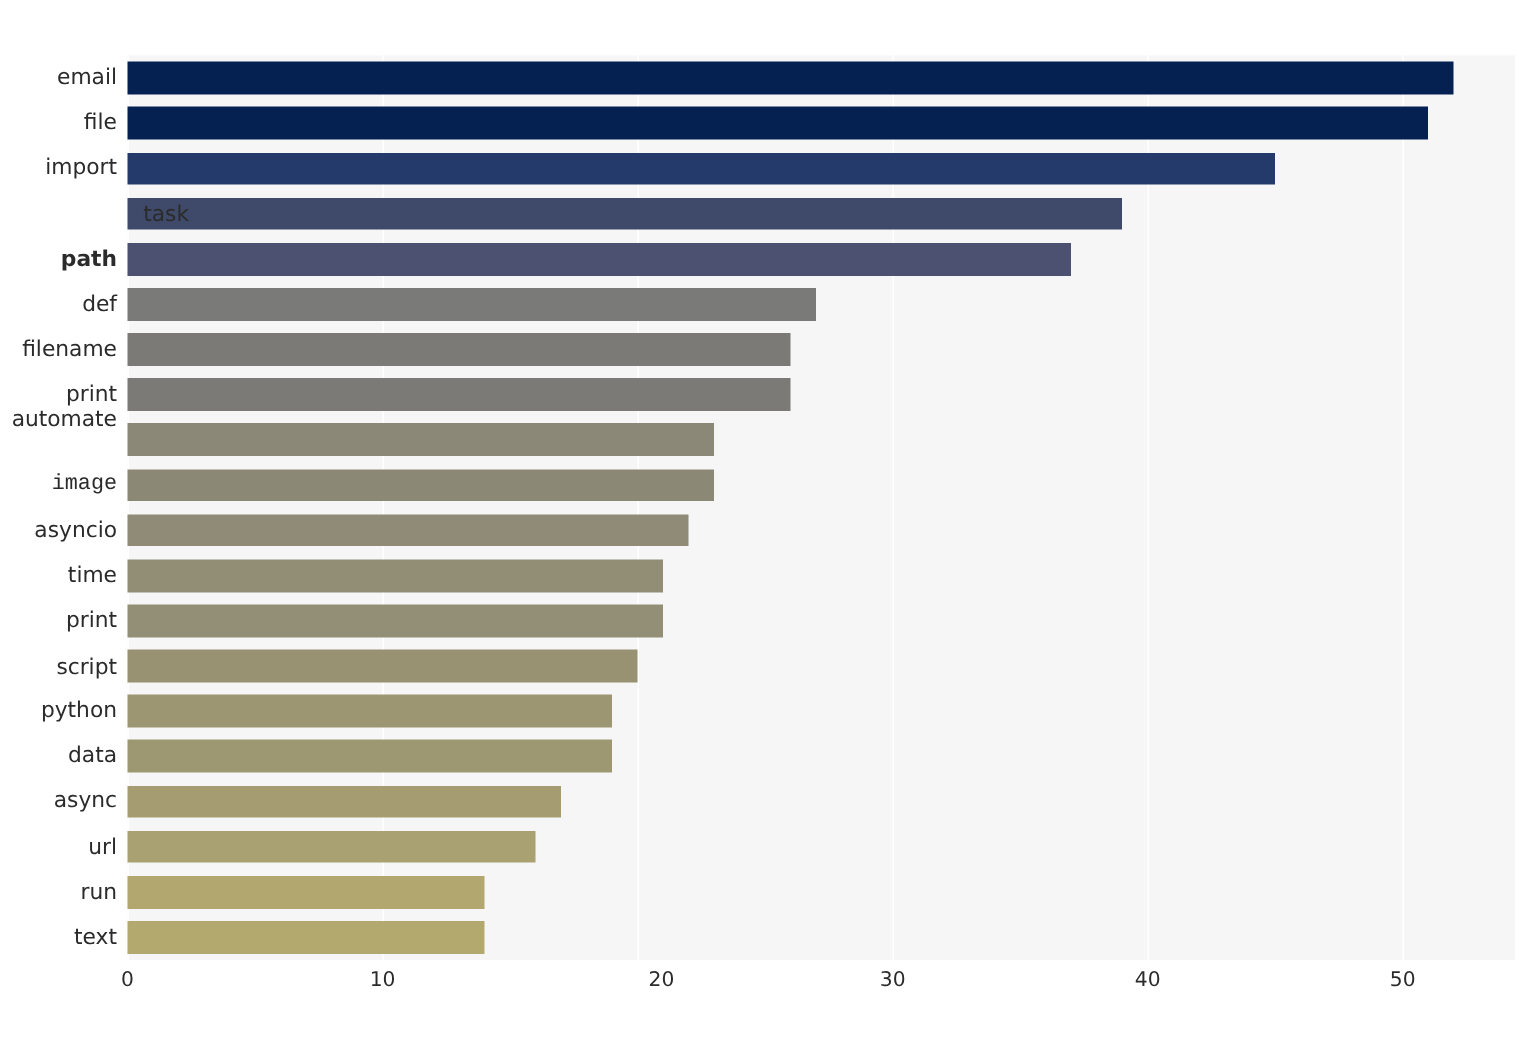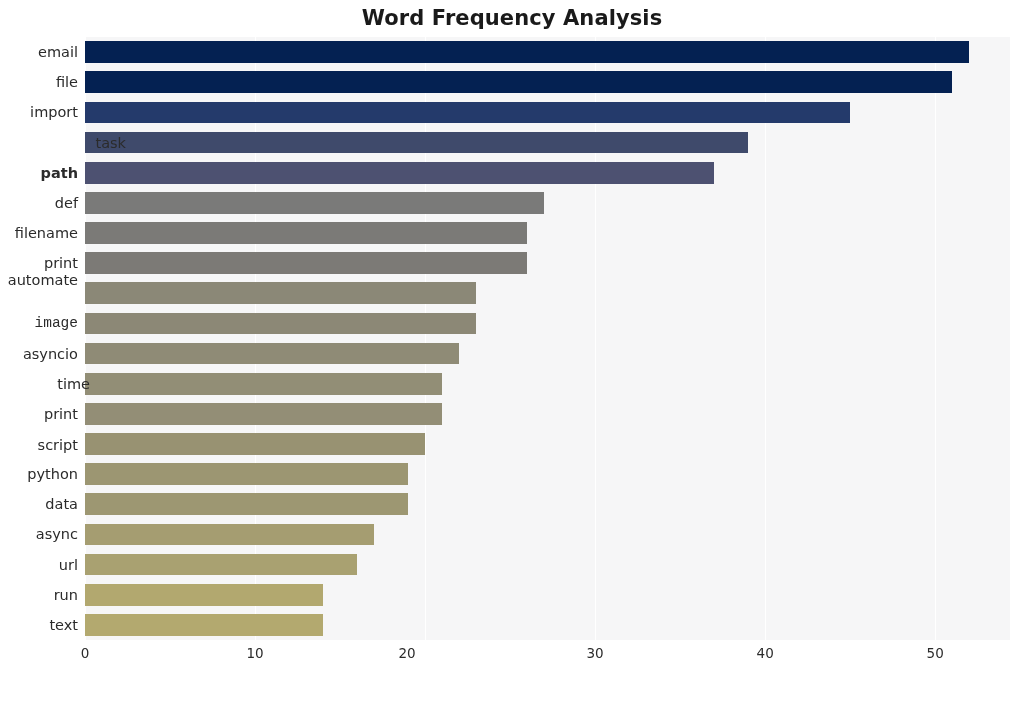--- a/index.html
+++ b/index.html
@@ -106,21 +106,20 @@
     text-align: center;
     font-size: 14.5px;
     color: #2b2b2b;
   }
 </style>
 </head>
 <body>
 
 <div id="figure">
 
-  <div id="chart-title">Word Frequency Analysis</div>
 
   <div id="plot-area" style="background: rgb(246, 246, 247);">
     <div id="gridlines">
         <div class="gridline" style="left: 0px;"></div>
         <div class="gridline" style="left: 170.037px;"></div>
         <div class="gridline" style="left: 340.074px;"></div>
         <div class="gridline" style="left: 510.11px;"></div>
         <div class="gridline" style="left: 680.147px;"></div>
         <div class="gridline" style="left: 850.184px;"></div>
       </div>
@@ -193,33 +192,33 @@
       <div class="ytick-item" style="top: 45.225px;">file</div>
       <div class="ytick-item" style="top: 75.375px;">import</div>
       <div class="ytick-item" style="top: 105.525px; margin-left: 48px;">task</div>
       <div class="ytick-item" style="top: 135.675px; font-weight: bold;">path</div>
       <div class="ytick-item" style="top: 165.825px;">def</div>
       <div class="ytick-item" style="top: 195.975px;">filename</div>
       <div class="ytick-item" style="top: 226.125px;">print</div>
       <div class="ytick-item" style="top: 243px;">automate</div>
       <div class="ytick-item" style="top: 286.425px; font-family: Liberation Mono, monospace;">image</div>
       <div class="ytick-item" style="top: 316.575px;">asyncio</div>
-      <div class="ytick-item" style="top: 346.725px; padding-left: 12px;">time</div>
+      <div class="ytick-item" style="top: 346.725px;">time</div>
       <div class="ytick-item" style="top: 376.875px;">print</div>
       <div class="ytick-item" style="top: 408px;">script</div>
       <div class="ytick-item" style="top: 437.175px;">python</div>
       <div class="ytick-item" style="top: 467.325px;">data</div>
       <div class="ytick-item" style="top: 497.475px;">async</div>
       <div class="ytick-item" style="top: 527.625px;">url</div>
       <div class="ytick-item" style="top: 557.775px;">run</div>
       <div class="ytick-item" style="top: 587.925px;">text</div>
     </div>
   <div id="xtick-layer">
       <div class="xtick-item" style="left: 85px;">0</div>
       <div class="xtick-item" style="left: 255.037px;">10</div>
-      <div class="xtick-item" style="left: 407px;">20</div>
+      <div class="xtick-item" style="left: 441px;">20</div>
       <div class="xtick-item" style="left: 595.11px;">30</div>
       <div class="xtick-item" style="left: 765.147px;">40</div>
       <div class="xtick-item" style="left: 935.184px;">50</div>
     </div>
 
 
 </div>
 
 </body></html>

